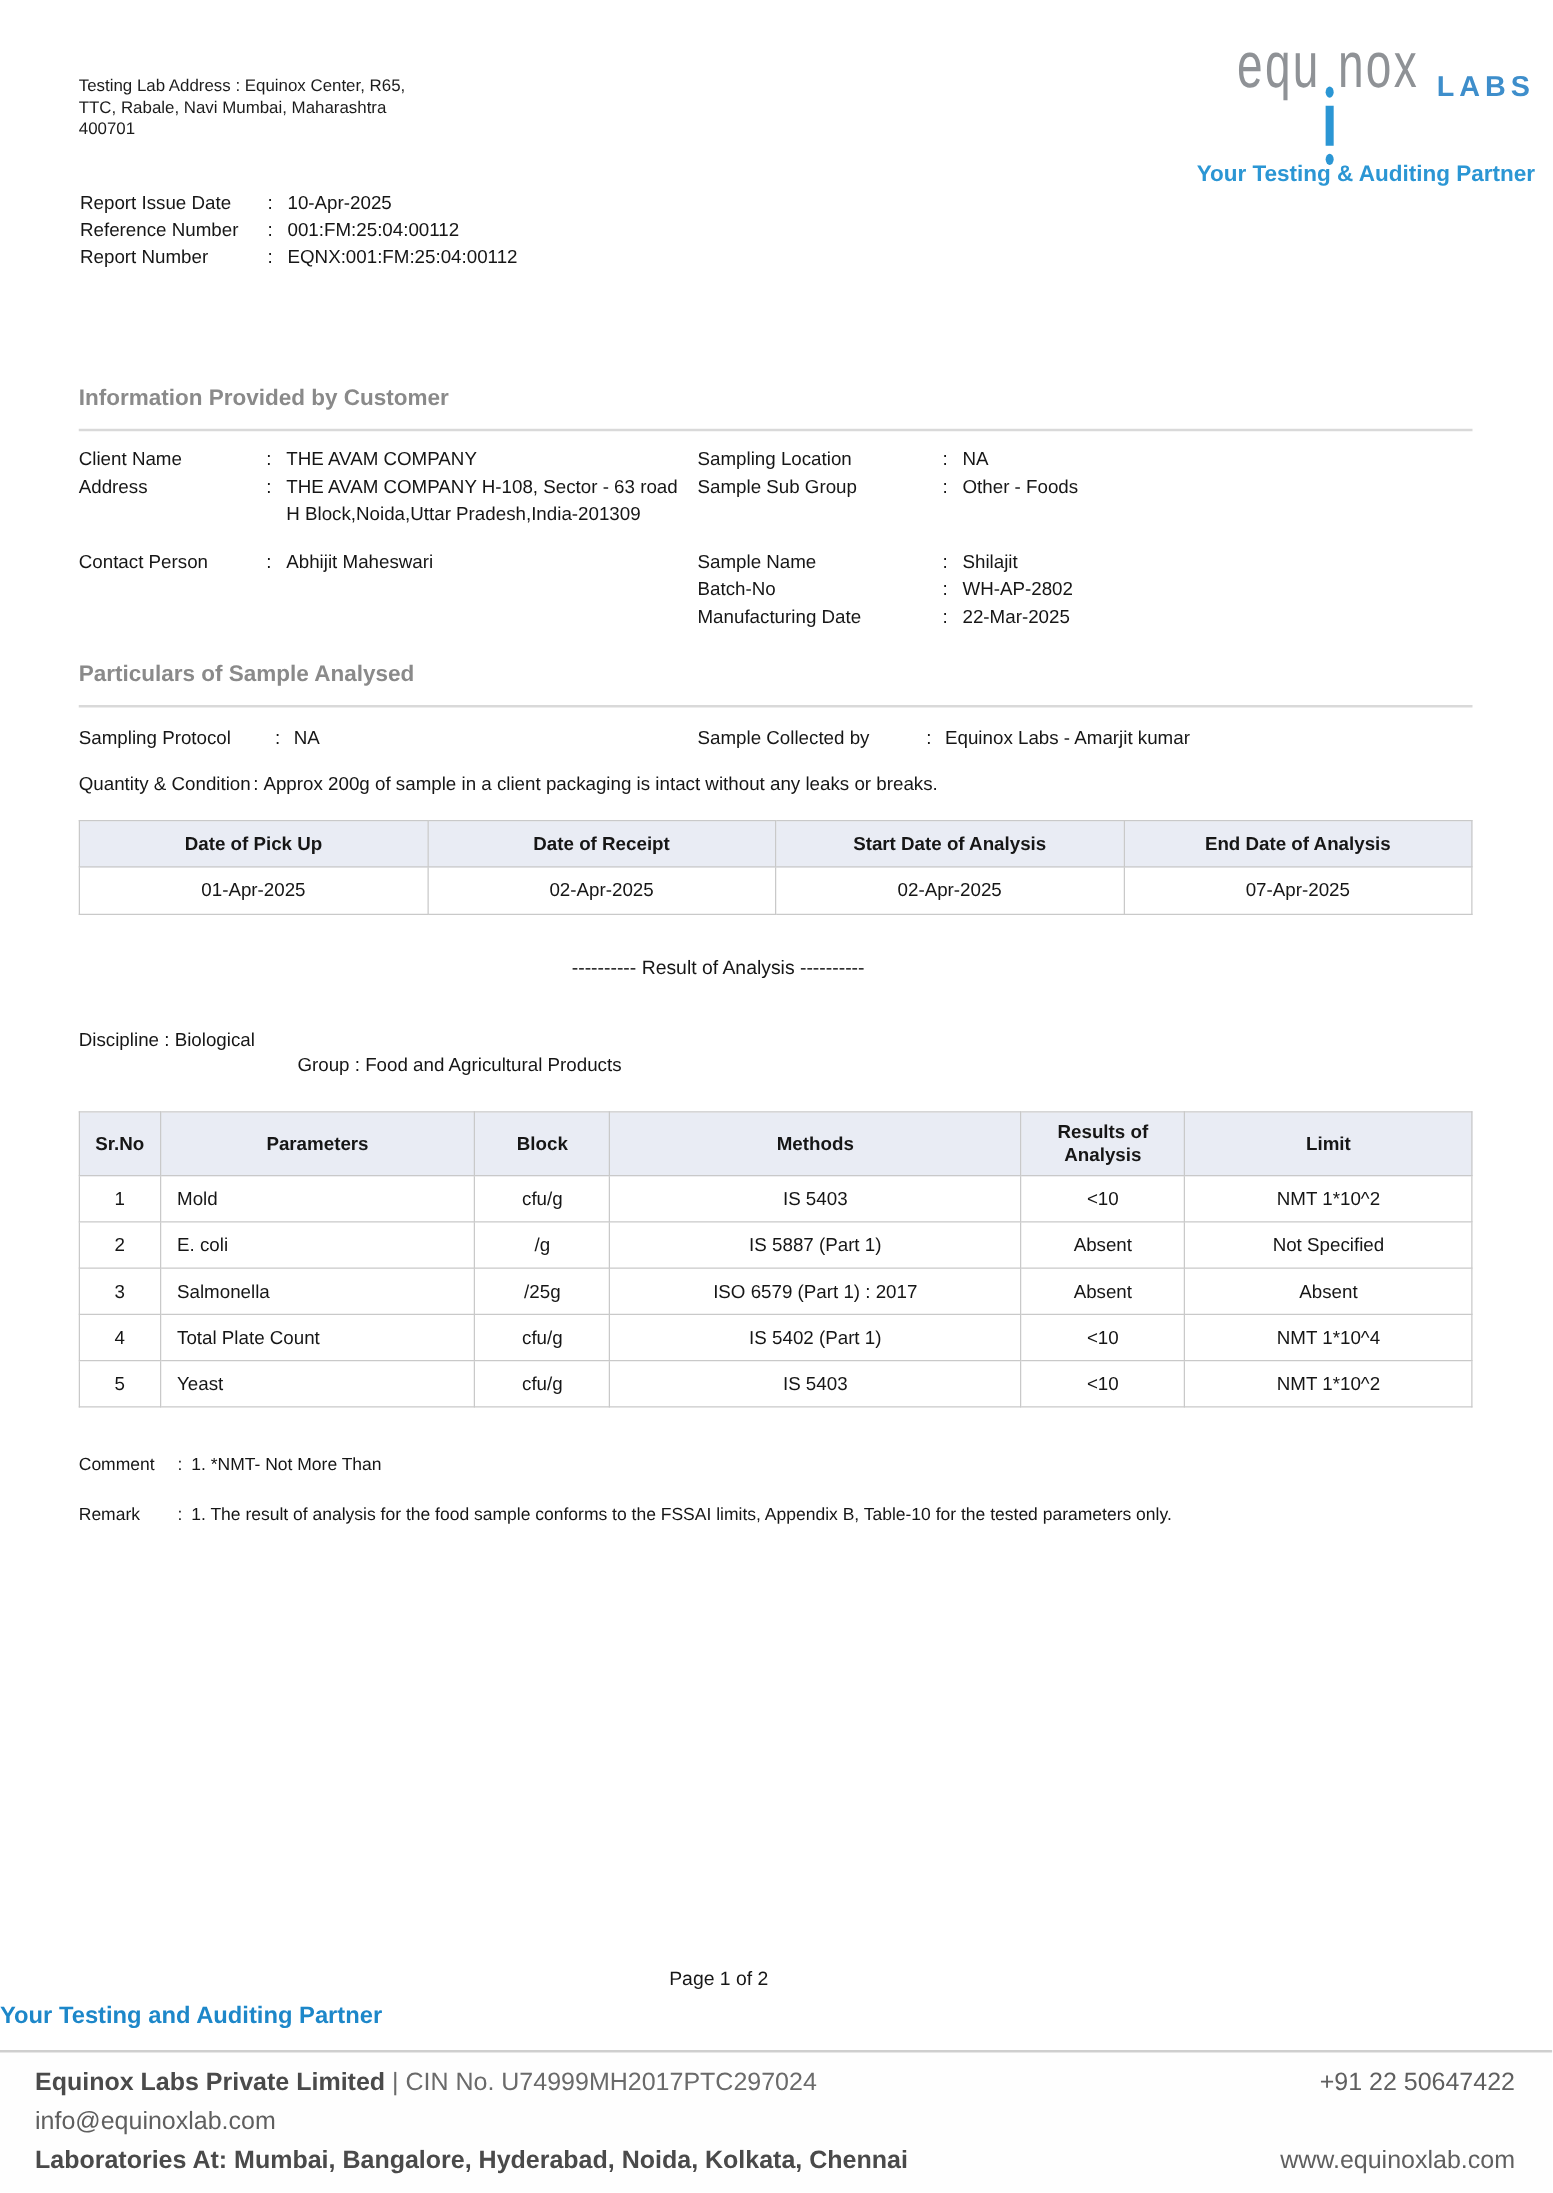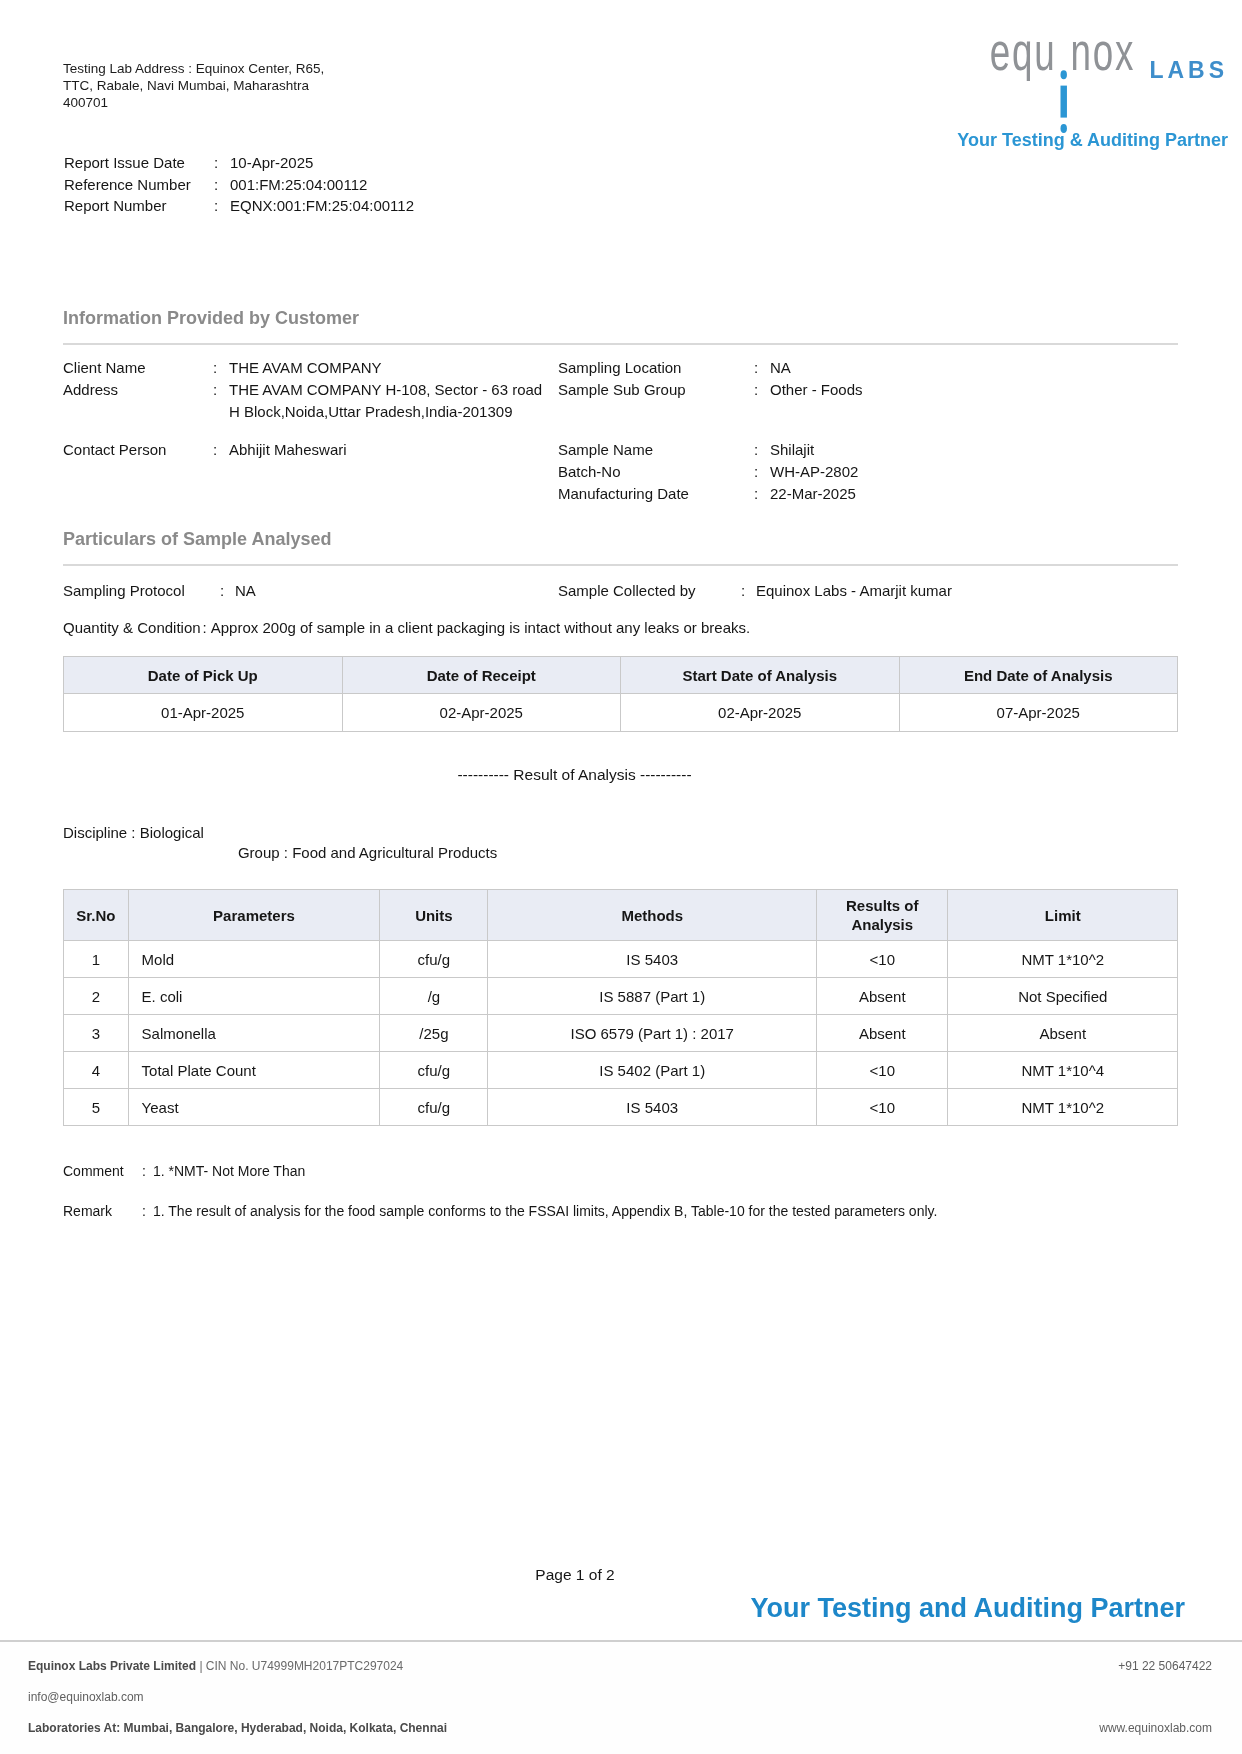--- a/index.html
+++ b/index.html
@@ -103,28 +103,28 @@
   
   .note-row{display:flex;font-size:14px;line-height:18px;}
   .comment-row{margin-top:36px;}
   .remark-row{margin-top:22px;}
   .note-row .lbl{width:72px;flex:none;}
   .note-row .sep{width:18px;flex:none;text-align:center;}
   
   .page-bottom{position:absolute;left:0;right:0;bottom:0;}
   .page-indicator{text-align:center;padding-right:92px;font-size:15.5px;}
   .bottom-tagline{
-    margin-top:9px;text-align:right;padding-right:57px;
-    font-size:27px;font-weight:700;color:#1d87c9;
+    margin-top:9px;text-align:left;padding-right:88px;
+    font-size:19px;font-weight:700;color:#1d87c9;
   }
   .footer{
     margin-top:16px;border-top:2px solid #cfcfcf;
     padding:14px 30px 16px 28px;background:#fefefe;
   }
-  .footer-row{display:flex;justify-content:space-between;line-height:20px;margin-bottom:11px;font-size:12px;}
+  .footer-row{display:flex;justify-content:space-between;line-height:20px;margin-bottom:11px;font-size:20px;}
   .footer-row:last-child{margin-bottom:0;}
   .footer-left{color:#6a6a6a;}
   .footer-left b{color:#4a4a4a;}
   .footer-right{color:#5f5f5f;}
 </style>
 </head>
 <body>
 
 <div class="page">
 
@@ -280,21 +280,21 @@
           <col style="width:22.6%">
           <col style="width:9.7%">
         <col style="width:29.5%">
           <col style="width:11.8%">
           <col style="width:20.6%">
       </colgroup>
       <thead>
         <tr>
           <th>Sr.No</th>
           <th>Parameters</th>
-          <th>Units</th>
+          <th>Block</th>
           <th>Methods</th>
           <th>Results of Analysis</th>
           <th>Limit</th>
         </tr>
       </thead>
       <tbody>
         <tr>
           <td>1</td>
           <td class="cell-param">Mold</td>
           <td>cfu/g</td>

